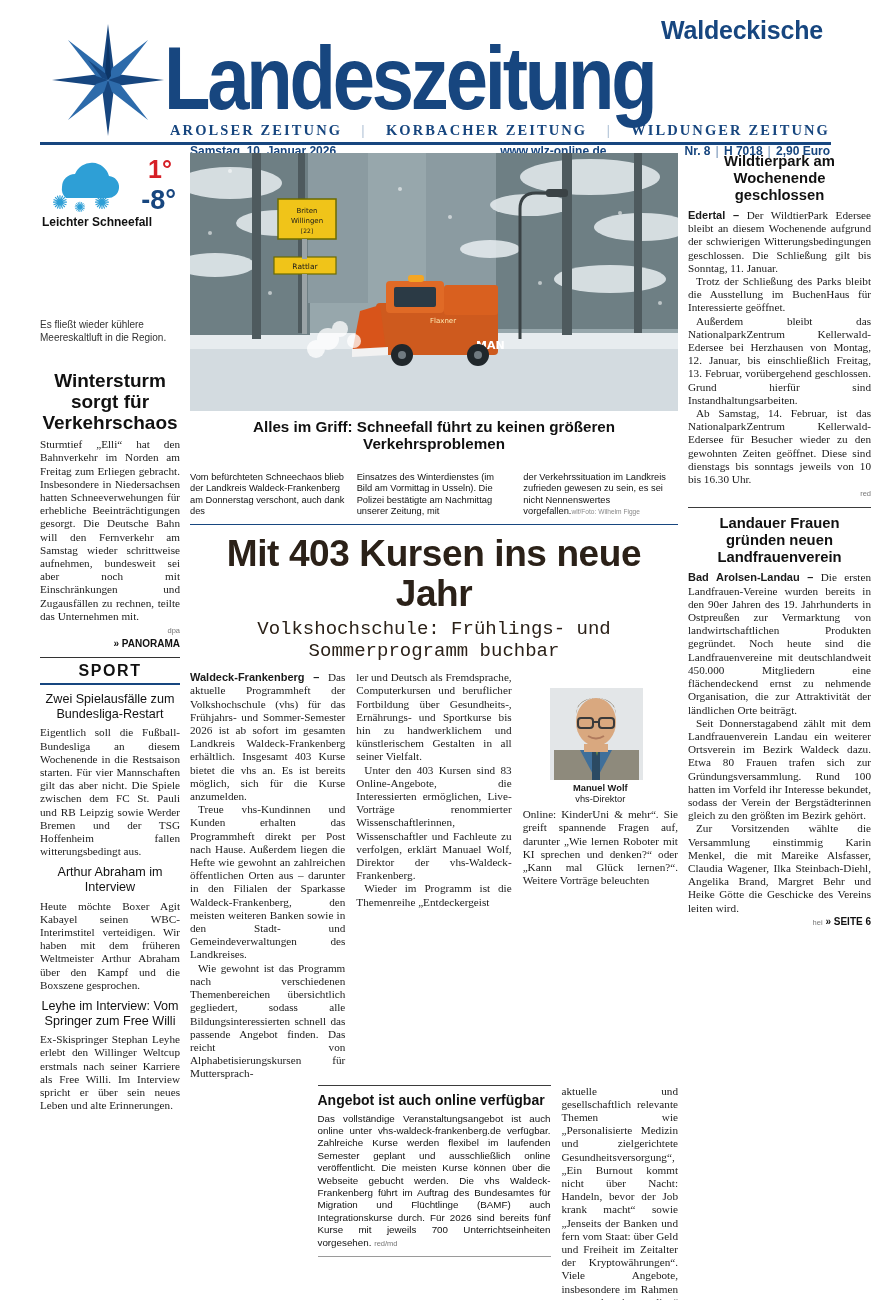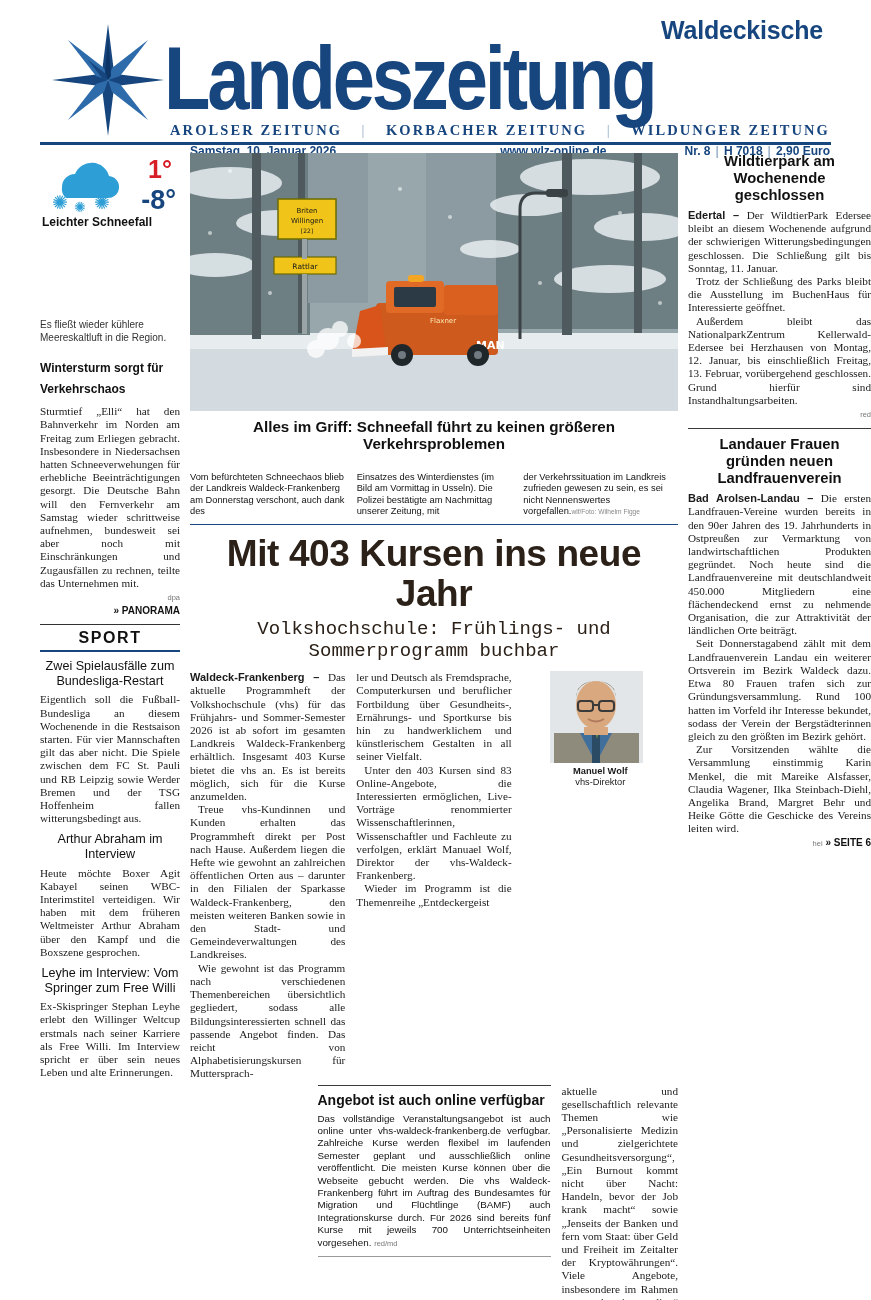--- a/index.html
+++ b/index.html
@@ -77,22 +77,22 @@
   }
   .w-desc {
     margin-top:80px;
     font-family:"Liberation Sans", sans-serif;
     font-size:10px; line-height:12.6px; color:#333;
   }
 
   
   .lead-head {
     font-family:"Liberation Sans", sans-serif;
-    font-weight:700; font-size:12px; line-height:21px;
-    text-align:left; margin-top:14px; color:#111;
+    font-weight:700; font-size:19px; line-height:21px;
+    text-align:center; margin-top:26px; color:#111;
   }
   .serif-body {
     font-family:"Liberation Serif", serif;
     font-size:11.2px; line-height:13.2px;
     text-align:justify; color:#1a1a1a;
     hyphens:auto;
   }
   .serif-body p { text-indent:0; }
   .serif-body p + p { text-indent:8px; }
   .credit { font-family:"Liberation Sans", sans-serif; font-size:7.5px; color:#777; }
@@ -142,21 +142,21 @@
   .mainsub {
     font-family:Liberation Mono, monospace;
     font-size:19px; text-align:center; color:#2b2118;
     margin:4px 0 9px;
   }
 
   .three { display:flex; gap:11px; }
   .three > div { flex:1; }
   .lead-in { font-family:"Liberation Sans", sans-serif; font-weight:700; font-size:11px; }
 
-  .portrait-box { width:101px; margin:0 auto 3px; }
+  .portrait-box { width:101px; margin:17px auto 3px; }
   .portrait { width:93px; height:92px; background:#dfe3e6; position:relative; overflow:hidden; }
   .portrait-cap {
     font-family:"Liberation Sans", sans-serif;
     font-weight:700; font-size:9.3px; text-align:center; line-height:11px; margin-top:3px;
   }
   .portrait-cap .role { font-weight:400; }
 
   .box-head {
     font-family:"Liberation Sans", sans-serif;
     font-weight:700; font-size:14px; margin:6px 0 5px; color:#111;
@@ -396,20 +396,23 @@
                 <line x1="43" y1="34" x2="49" y2="34" stroke="#3a3a3a" stroke-width="2"></line>
                 <path d="M38 48 q8 5 16 0" stroke="#b07a5d" stroke-width="2" fill="none"></path>
                 <rect x="34" y="56" width="24" height="8" fill="#d9a87f"></rect>
               </svg>
             </div>
             <div class="portrait-cap">
               <span>Manuel Wolf</span><br>
               <span class="role">vhs-Direktor</span>
             </div>
           </div>
+          <div class="serif-body">
+            <p>Online: KinderUni &amp; mehr“. Sie greift spannende Fragen auf, darunter „Wie lernen Roboter mit KI sprechen und denken?“ oder „Kann mal Glück lernen?“. Weitere Vorträge beleuchten</p>
+          </div>
         </div>
       </div>
 
       <div style="display:flex; gap:11px; margin-top:4px;">
         <div style="flex:1;">
           <div class="serif-body"></div>
         </div>
         <div style="flex:2;">
           <div class="rule-thin"></div>
           <div class="box-head">Angebot ist auch online verfügbar</div>
@@ -424,20 +427,21 @@
         </div>
       </div>
     </div>
 
     <div class="col-right">
       <div class="r-head">Wildtierpark am Wochenende geschlossen</div>
       <div class="serif-body">
         <p><span class="lead-in">Edertal –</span> <span>Der WildtierPark Edersee bleibt an diesem Wochenende aufgrund der schwierigen Witterungsbedingungen geschlossen. Die Schließung gilt bis Sonntag, 11. Januar.</span></p>
         <p>Trotz der Schließung des Parks bleibt die Ausstellung im BuchenHaus für Interessierte geöffnet.</p>
         <p>Außerdem bleibt das NationalparkZentrum Kellerwald-Edersee bei Herzhausen von Montag, 12. Januar, bis einschließlich Freitag, 13. Februar, vorübergehend geschlossen. Grund hierfür sind Instandhaltungsarbeiten.</p>
+        <p>Ab Samstag, 14. Februar, ist das NationalparkZentrum Kellerwald-Edersee für Besucher wieder zu den gewohnten Zeiten geöffnet. Diese sind dienstags bis sonntags jeweils von 10 bis 16.30 Uhr.</p>
         <div style="text-align:right;"><span class="credit">red</span></div>
       </div>
 
       <div class="rule-thin" style="margin:7px 0 7px;"></div>
 
       <div class="r-head">Landauer Frauen gründen neuen Landfrauenverein</div>
       <div class="serif-body">
         <p><span class="lead-in">Bad Arolsen-Landau –</span> <span>Die ersten Landfrauen-Vereine wurden bereits in den 90er Jahren des 19. Jahrhunderts in Ostpreußen zur Vermarktung von landwirtschaftlichen Produkten gegründet. Noch heute sind die Landfrauenvereine mit deutschlandweit 450.000 Mitgliedern eine flächendeckend ernst zu nehmende Organisation, die zur Attraktivität der ländlichen Orte beiträgt.</span></p>
         <p>Seit Donnerstagabend zählt mit dem Landfrauenverein Landau ein weiterer Ortsverein im Bezirk Waldeck dazu. Etwa 80 Frauen trafen sich zur Gründungsversammlung. Rund 100 hatten im Vorfeld ihr Interesse bekundet, sodass der Verein der Bergstädterinnen gleich zu den größten im Bezirk gehört.</p>
         <p>Zur Vorsitzenden wählte die Versammlung einstimmig Karin Menkel, die mit Mareike Alsfasser, Claudia Wagener, Ilka Steinbach-Diehl, Angelika Brand, Margret Behr und Heike Götte die Geschicke des Vereins leiten wird.</p>

